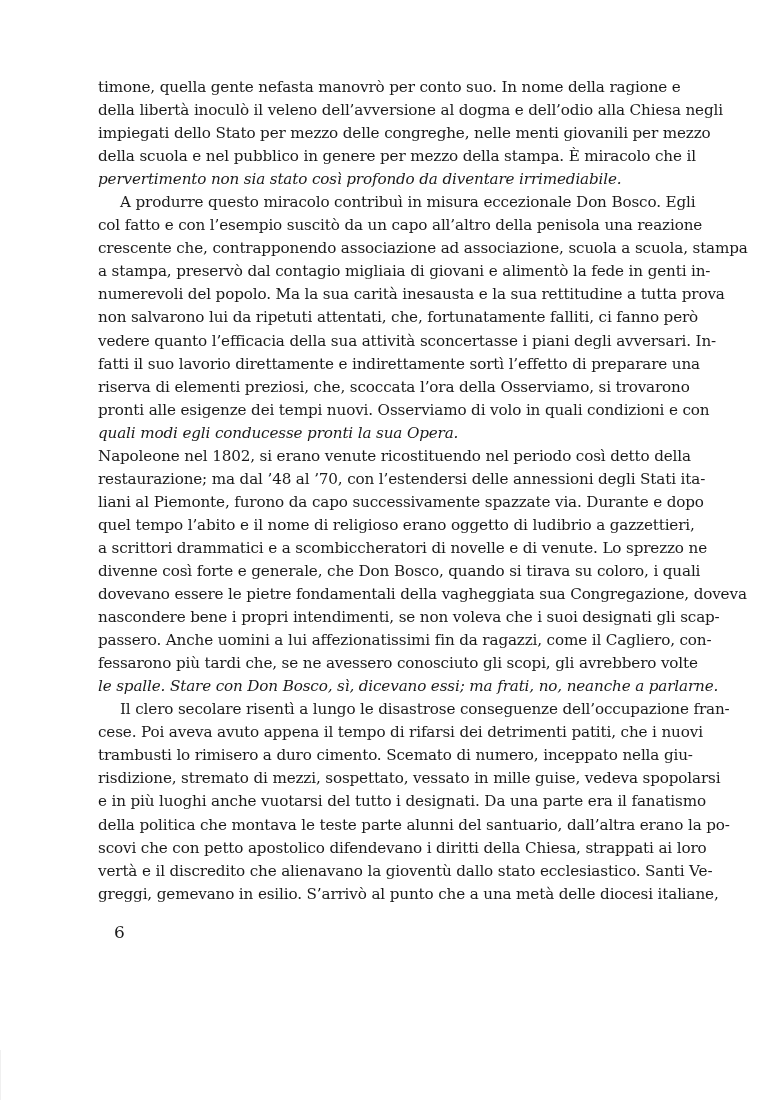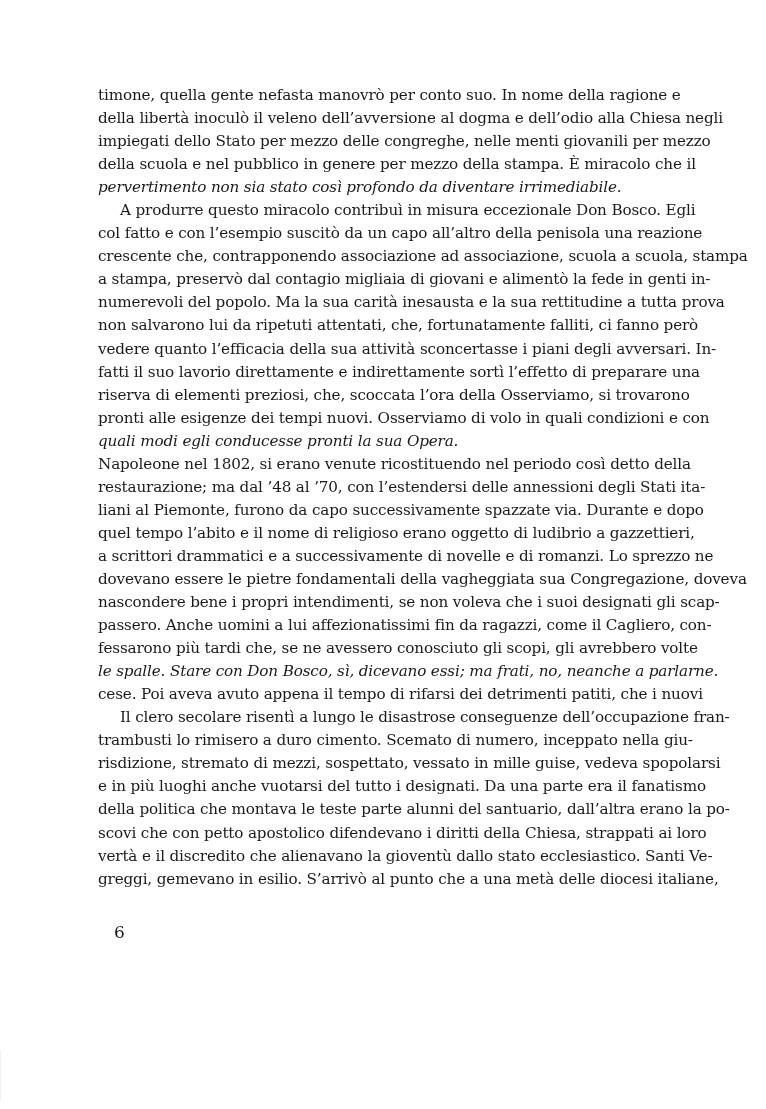--- a/index.html
+++ b/index.html
@@ -9,21 +9,21 @@
     }
     body {
       width: 766px;
       height: 1109px;
       position: relative;
       overflow: hidden;
     }
     .page {
       position: absolute;
       left: 98px;
-      top: 84px;
+      top: 76px;
       width: 582px;
       font-family: "DejaVu Serif", "Liberation Serif", serif;
       font-size: 15.2px;
       line-height: 23.05px;
       color: #1a1a1a;
     }
     .line {
       display: block;
       white-space: nowrap;
       text-align: justify;
@@ -79,30 +79,31 @@
       <span class="line">fatti il suo lavorio direttamente e indirettamente sortì l’effetto di preparare una</span>
       <span class="line">riserva di elementi preziosi, che, scoccata l’ora della Osserviamo, si trovarono</span>
       <span class="line">pronti alle esigenze dei tempi nuovi. Osserviamo di volo in quali condizioni e con</span>
       <span class="line last">quali modi egli conducesse pronti la sua Opera.</span>
     </div>
     <div>
       <span class="line">Napoleone nel 1802, si erano venute ricostituendo nel periodo così detto della</span>
       <span class="line">restaurazione; ma dal ’48 al ’70, con l’estendersi delle annessioni degli Stati ita-</span>
       <span class="line">liani al Piemonte, furono da capo successivamente spazzate via. Durante e dopo</span>
       <span class="line">quel tempo l’abito e il nome di religioso erano oggetto di ludibrio a gazzettieri,</span>
-      <span class="line">a scrittori drammatici e a successivamente di novelle e di romanzi. Lo sprezzo ne</span>
+      <span class="line">a scrittori drammatici e a scombiccheratori di novelle e di venute. Lo sprezzo ne</span>
+      <span class="line">divenne così forte e generale, che Don Bosco, quando si tirava su coloro, i quali</span>
       <span class="line">dovevano essere le pietre fondamentali della vagheggiata sua Congregazione, doveva</span>
       <span class="line">nascondere bene i propri intendimenti, se non voleva che i suoi designati gli scap-</span>
       <span class="line">passero. Anche uomini a lui affezionatissimi fin da ragazzi, come il Cagliero, con-</span>
       <span class="line">fessarono più tardi che, se ne avessero conosciuto gli scopi, gli avrebbero volte</span>
       <span class="line last">le spalle. Stare con Don Bosco, sì, dicevano essi; ma frati, no, neanche a parlarne.</span>
     </div>
     <div>
+      <span class="line indent">Il clero secolare risentì a lungo le disastrose conseguenze dell’occupazione fran-</span>
       <span class="line">cese. Poi aveva avuto appena il tempo di rifarsi dei detrimenti patiti, che i nuovi</span>
-      <span class="line indent">Il clero secolare risentì a lungo le disastrose conseguenze dell’occupazione fran-</span>
       <span class="line">trambusti lo rimisero a duro cimento. Scemato di numero, inceppato nella giu-</span>
       <span class="line">risdizione, stremato di mezzi, sospettato, vessato in mille guise, vedeva spopolarsi</span>
       <span class="line">e in più luoghi anche vuotarsi del tutto i designati. Da una parte era il fanatismo</span>
       <span class="line">della politica che montava le teste parte alunni del santuario, dall’altra erano la po-</span>
       <span class="line">scovi che con petto apostolico difendevano i diritti della Chiesa, strappati ai loro</span>
       <span class="line">vertà e il discredito che alienavano la gioventù dallo stato ecclesiastico. Santi Ve-</span>
       <span class="line">greggi, gemevano in esilio. S’arrivò al punto che a una metà delle diocesi italiane,</span>
     </div>
   </div>
 <div class="page-number">6</div>

